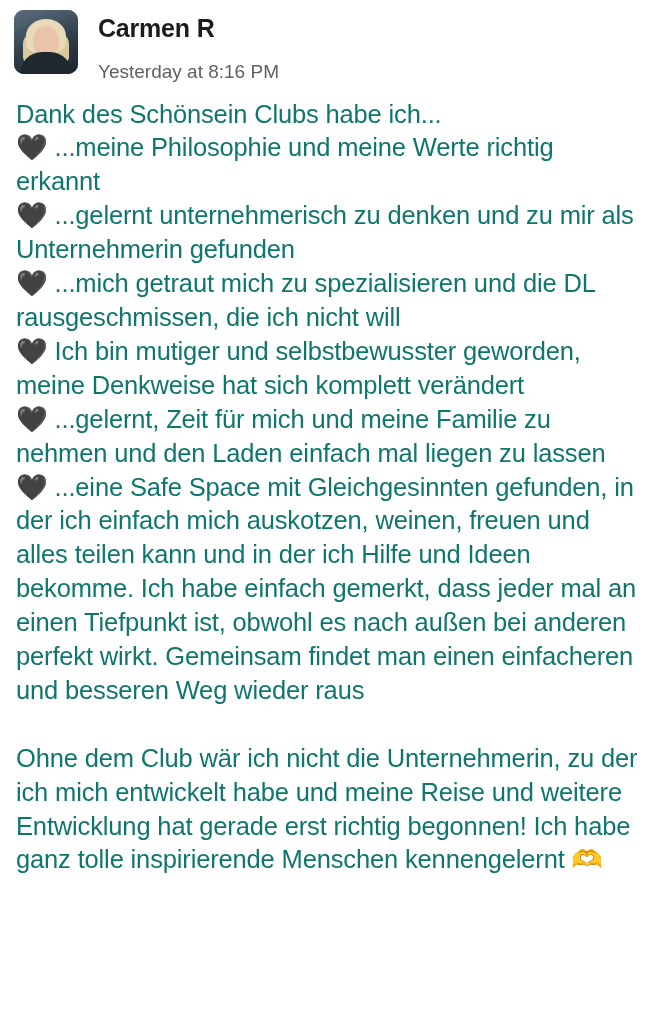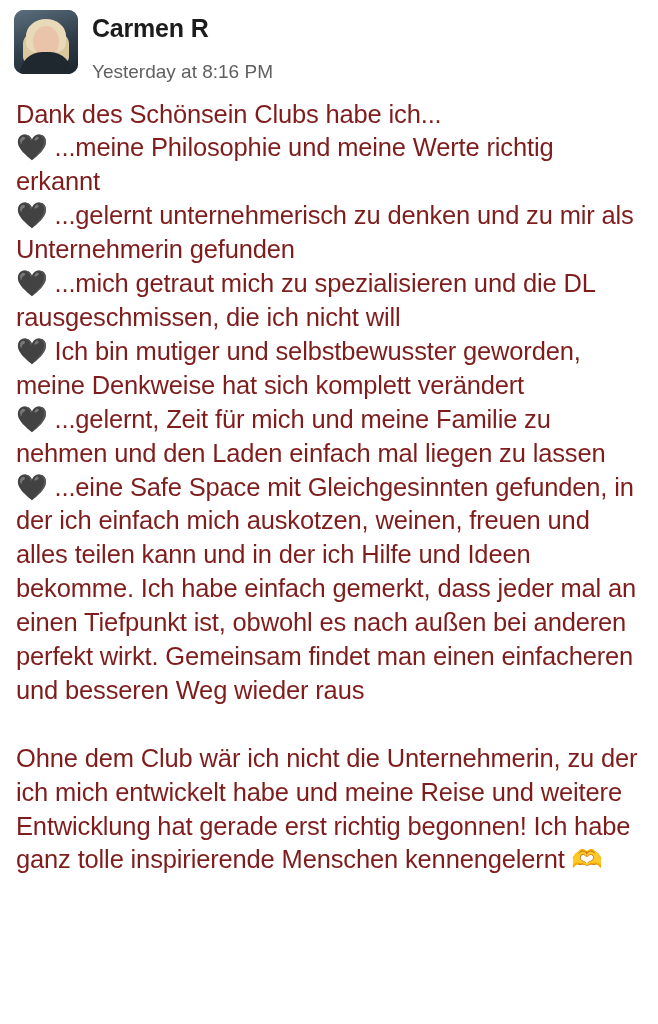--- a/index.html
+++ b/index.html
@@ -14,21 +14,21 @@
     color: #1d1c1d;
     overflow: hidden;
   }
   .message {
     padding: 10px 14px 0 14px;
     box-sizing: border-box;
   }
   .msg-header {
     display: flex;
     align-items: flex-start;
-    gap: 14px;
+    gap: 20px;
     margin-bottom: 14px;
   }
   .avatar {
     width: 64px;
     height: 64px;
     border-radius: 10px;
     flex: 0 0 auto;
     overflow: hidden;
     position: relative;
     background: #3a4a5a;
@@ -97,21 +97,21 @@
   }
   .timestamp {
     font-size: 19px;
     color: #616061;
     margin-top: 18px;
     line-height: 1.2;
   }
   .body-text {
     font-size: 25.5px;
     line-height: 1.33;
-    color: #7f1d1d;
+    color: #0f766e;
     letter-spacing: -0.15px;
     white-space: pre-wrap;
     word-wrap: break-word;
     padding: 0 2px;
   }
 </style>
 </head>
 <body>
 
 <div class="message">

